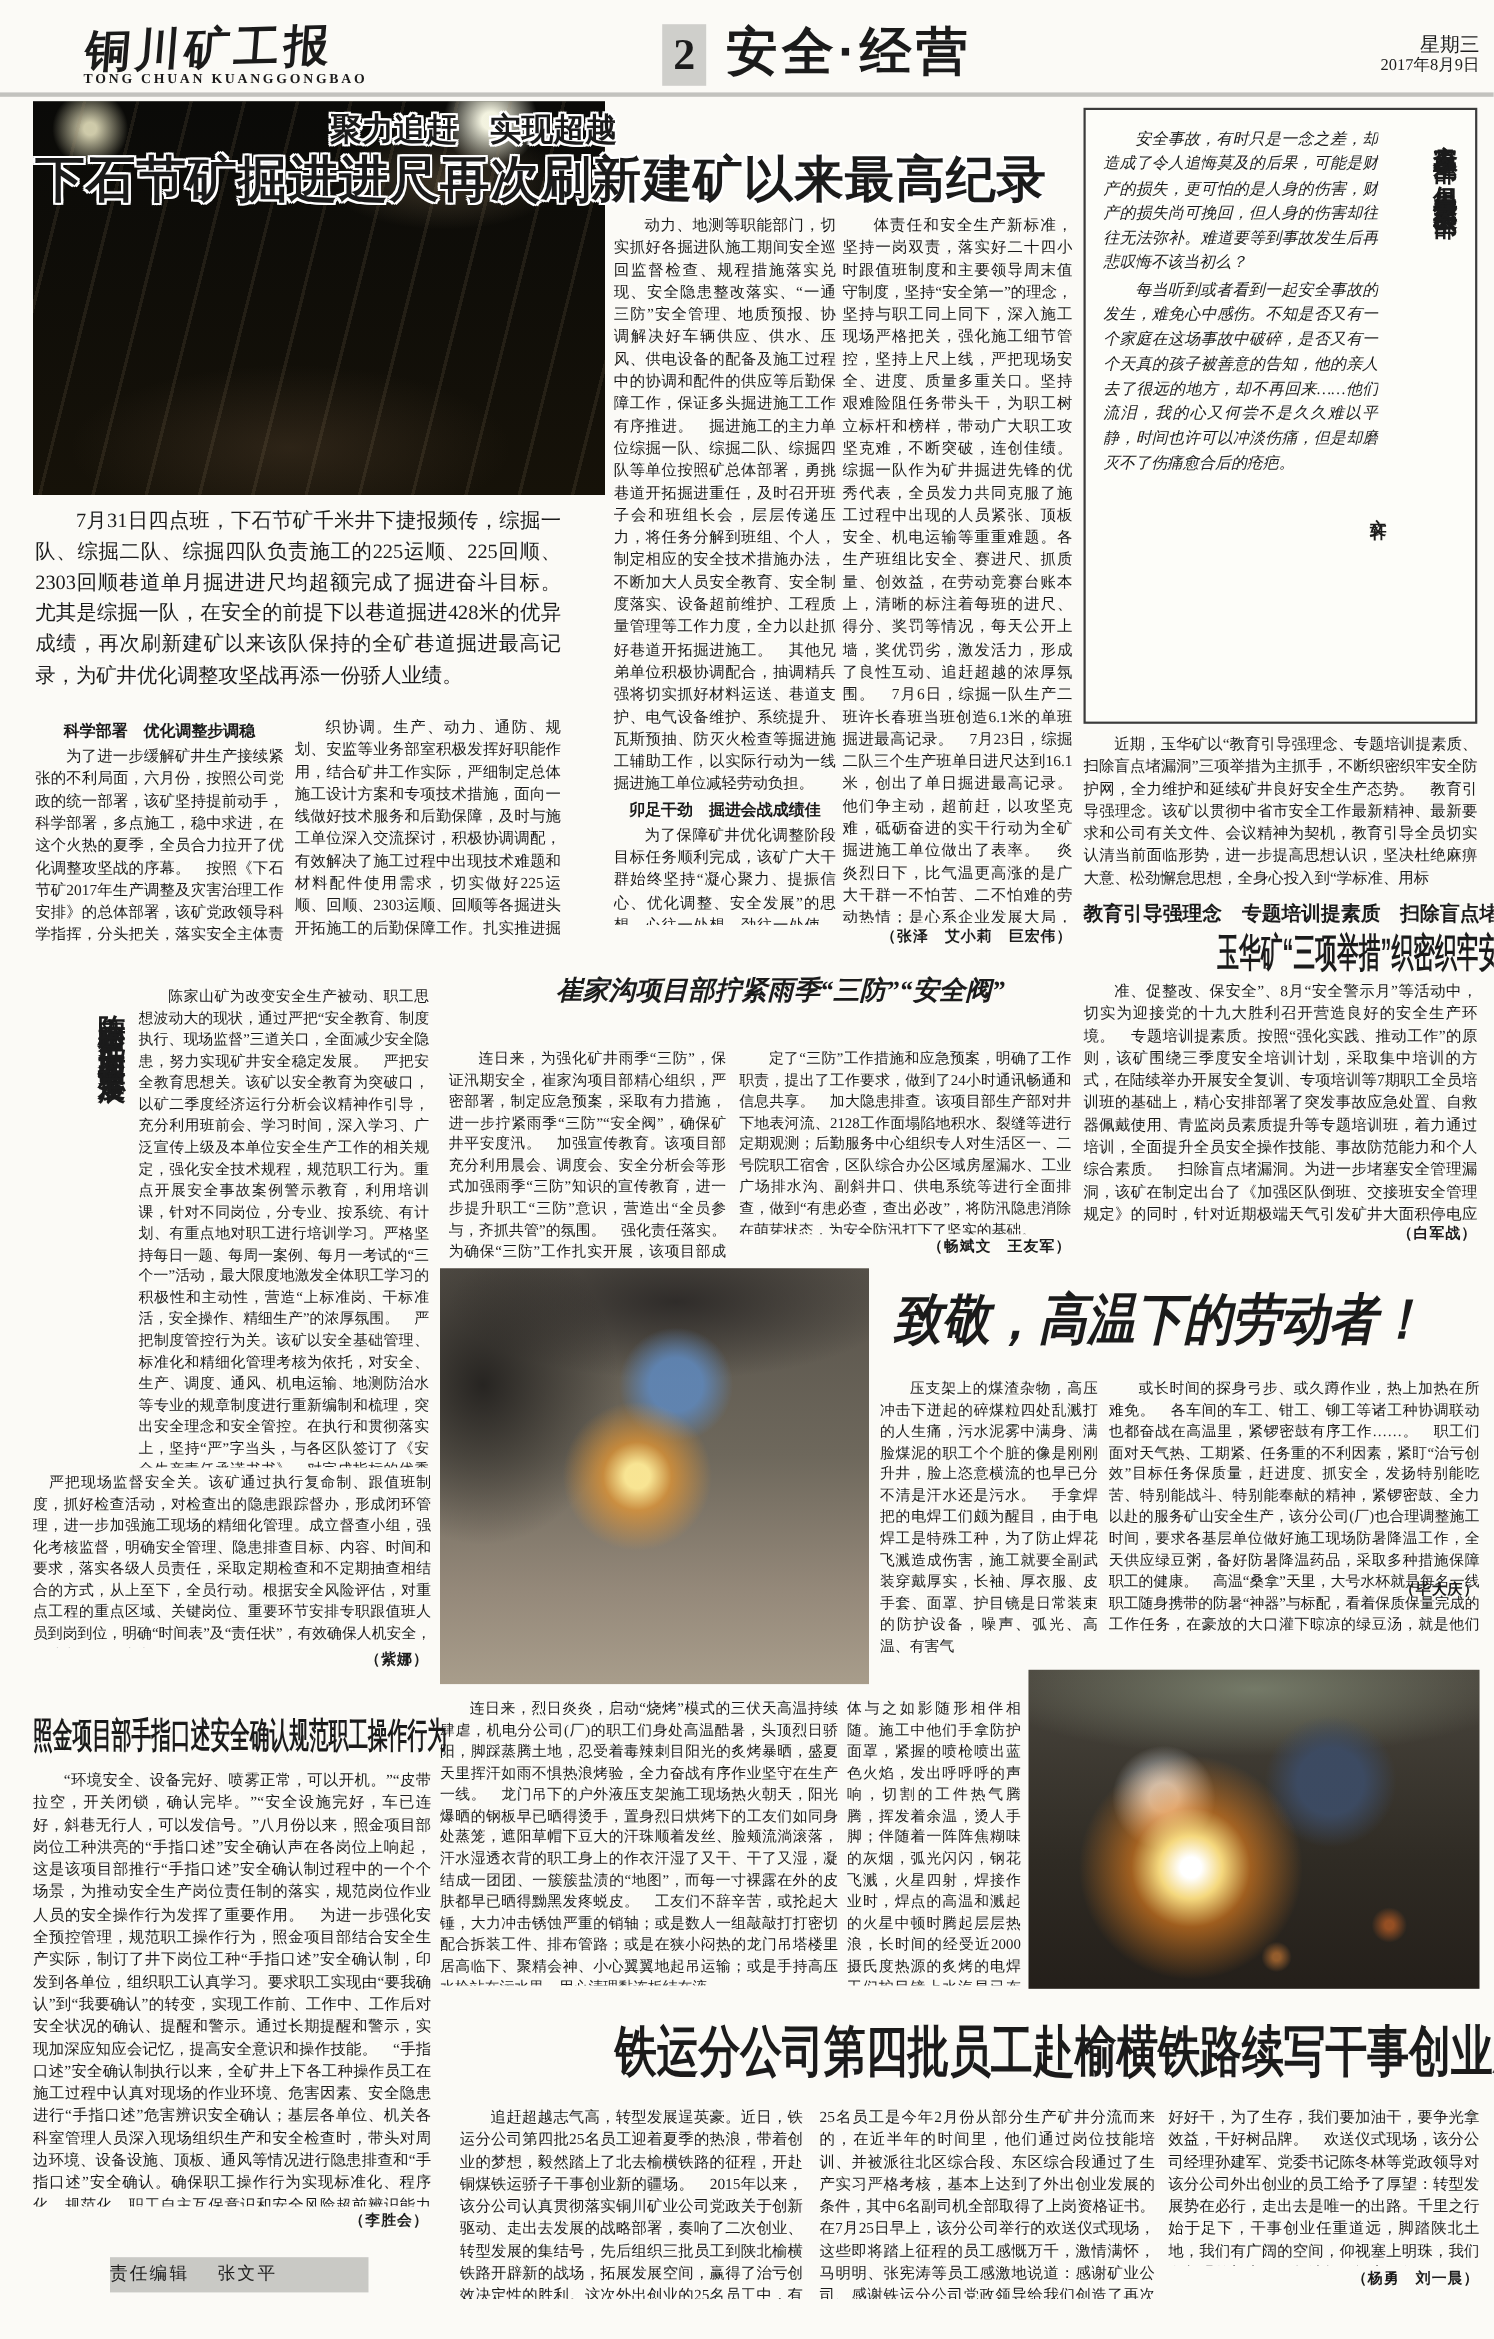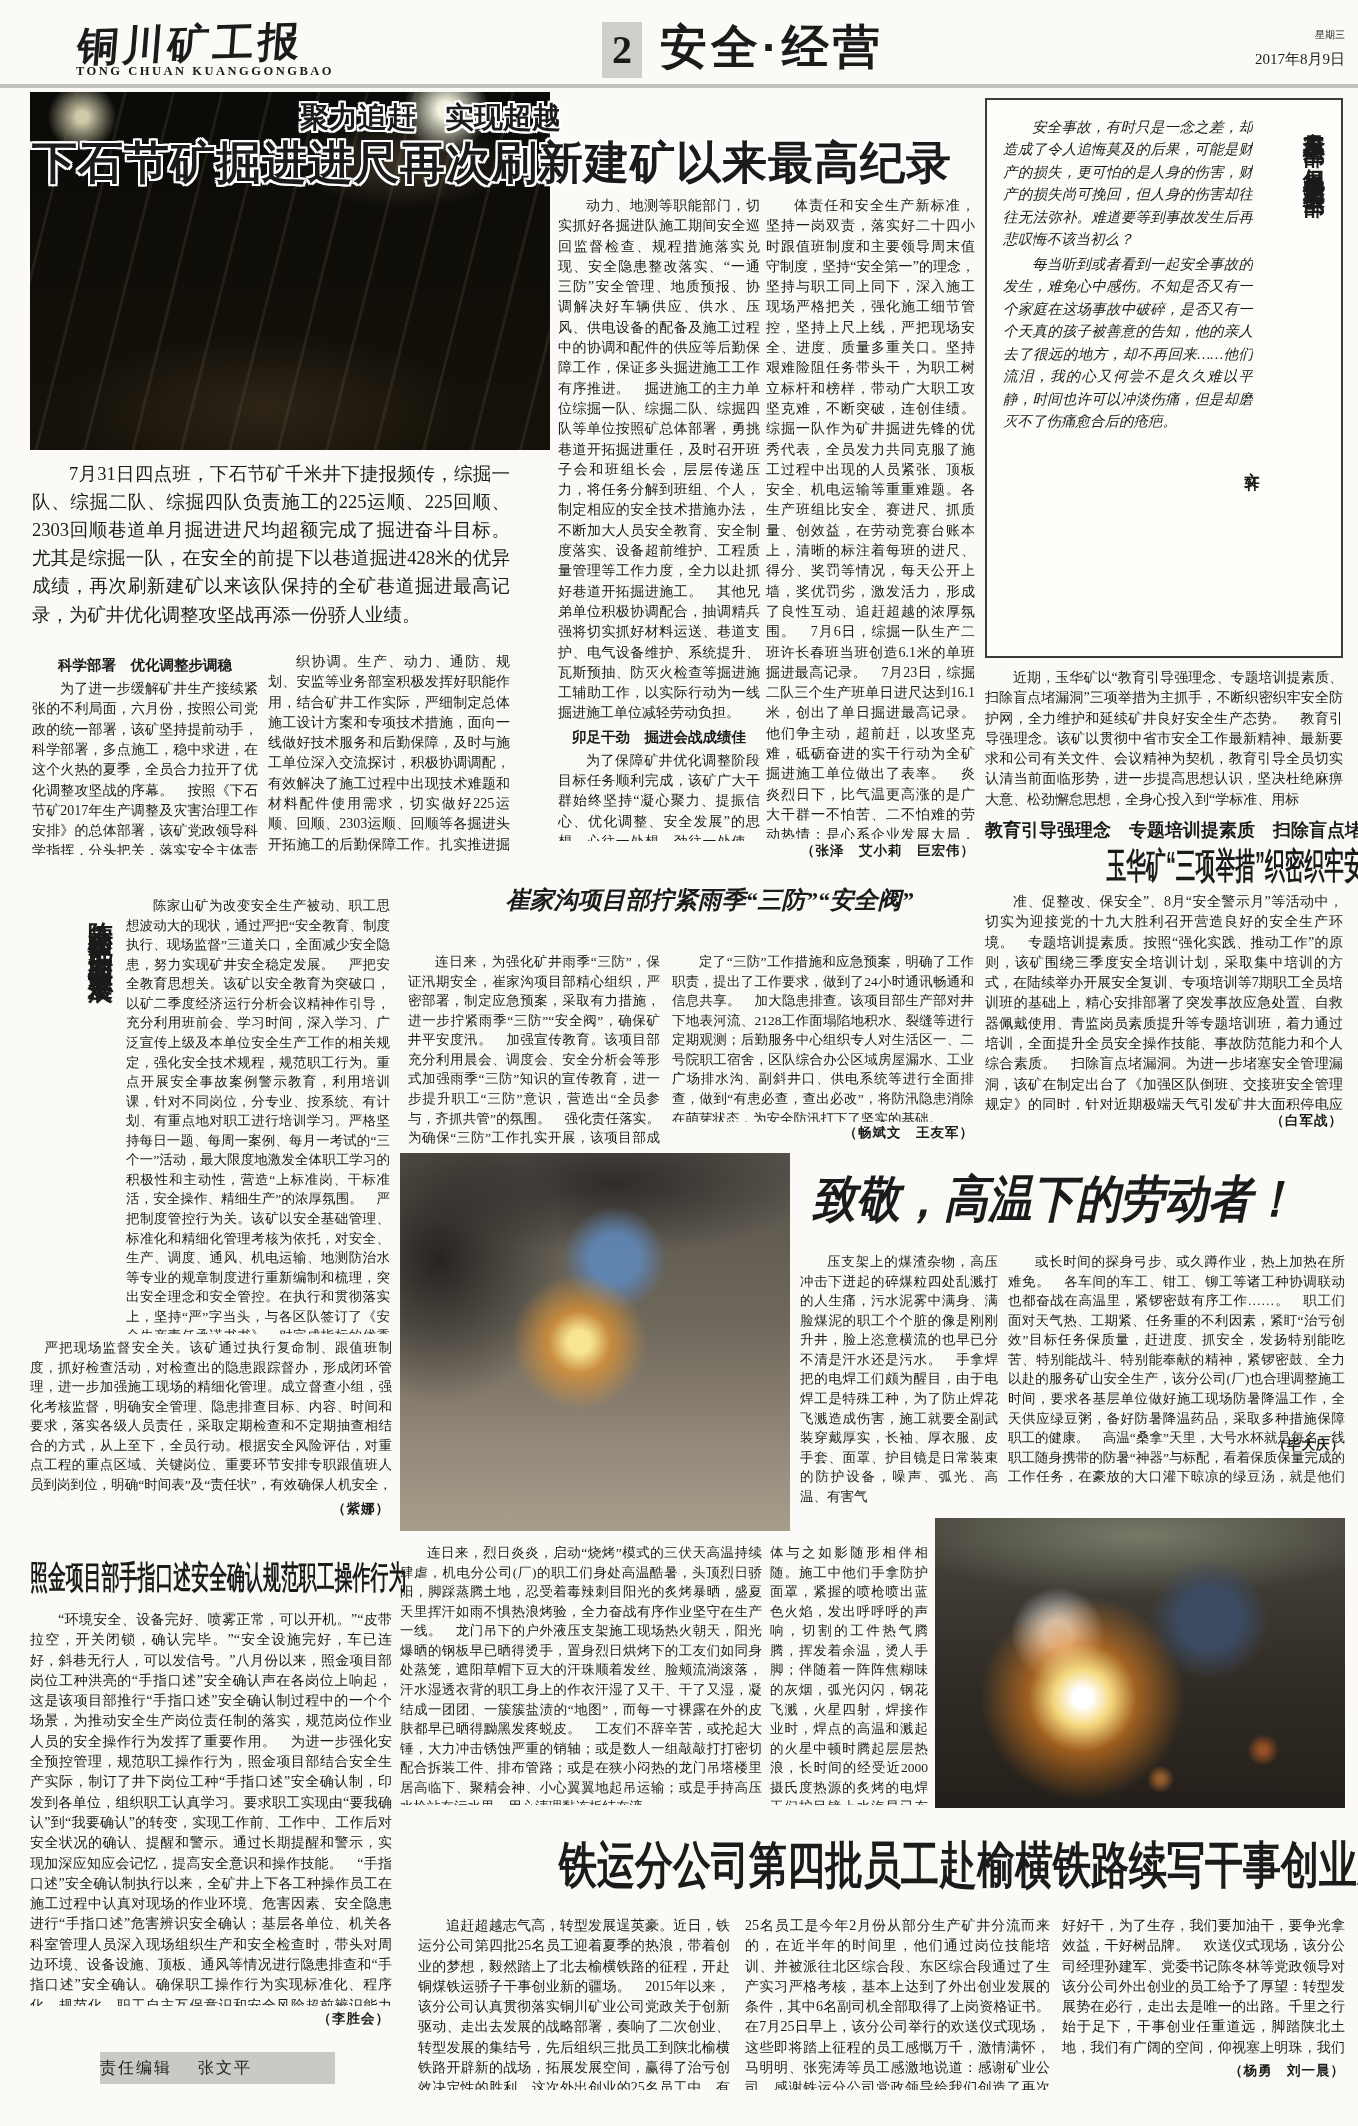--- a/index.html
+++ b/index.html
@@ -53,21 +53,21 @@
   .callig{font-family:"Liberation Serif", serif;font-style:italic;font-weight:bold;}
   .footerbar{background:#c9c9c5;text-align:left;font-size:16px;line-height:32px;letter-spacing:2px;}
 </style>
 </head>
 <body>
 
 <div class="abs logo" style="left:78px;top:16px;width:280px;">铜川矿工报</div>
 <div class="abs pinyin" style="left:76px;top:64px;width:280px;">TONG CHUAN KUANGGONGBAO</div>
 <div class="abs pagenum" style="left:602px;top:22px;width:40px;height:56px;">2</div>
 <div class="abs section-title hei" style="left:660px;top:16px;width:320px;">安全·经营</div>
-<div class="abs" style="left:1160px;top:28px;width:185px;text-align:right;font-size:10px;">星期三</div>
+<div class="abs" style="left:1160px;top:28px;width:185px;text-align:right;font-size:18px;">星期三</div>
 <div class="abs" style="left:1160px;top:50px;width:185px;text-align:right;font-size:15px;">2017年8月9日</div>
 <div class="abs rule" style="left:0;top:84px;width:1358px;height:4px;"></div>
 
 <div class="abs photo-tunnel" style="left:30px;top:92px;width:520px;height:358px;z-index:1;"></div>
 <div class="abs hei outline" style="left:300px;top:98px;width:670px;font-size:29px;font-weight:bold;z-index:3;">聚力追赶　实现超越</div>
 <div class="abs hei outline caps-headline" style="left:32px;top:133px;width:945px;font-size:45px;white-space:nowrap;z-index:3;">下石节矿掘进进尺再次刷新建矿以来最高纪录</div>
 
 <div class="col" style="left:558px;top:196px;width:202px;height:645px;">
   <p>动力、地测等职能部门，切实抓好各掘进队施工期间安全巡回监督检查、规程措施落实兑现、安全隐患整改落实、“一通三防”安全管理、地质预报、协调解决好车辆供应、供水、压风、供电设备的配备及施工过程中的协调和配件的供应等后勤保障工作，保证多头掘进施工工作有序推进。　掘进施工的主力单位综掘一队、综掘二队、综掘四队等单位按照矿总体部署，勇挑巷道开拓掘进重任，及时召开班子会和班组长会，层层传递压力，将任务分解到班组、个人，制定相应的安全技术措施办法，不断加大人员安全教育、安全制度落实、设备超前维护、工程质量管理等工作力度，全力以赴抓好巷道开拓掘进施工。　其他兄弟单位积极协调配合，抽调精兵强将切实抓好材料运送、巷道支护、电气设备维护、系统提升、瓦斯预抽、防灭火检查等掘进施工辅助工作，以实际行动为一线掘进施工单位减轻劳动负担。</p>
   <p class="subhead">卯足干劲　掘进会战成绩佳</p>

